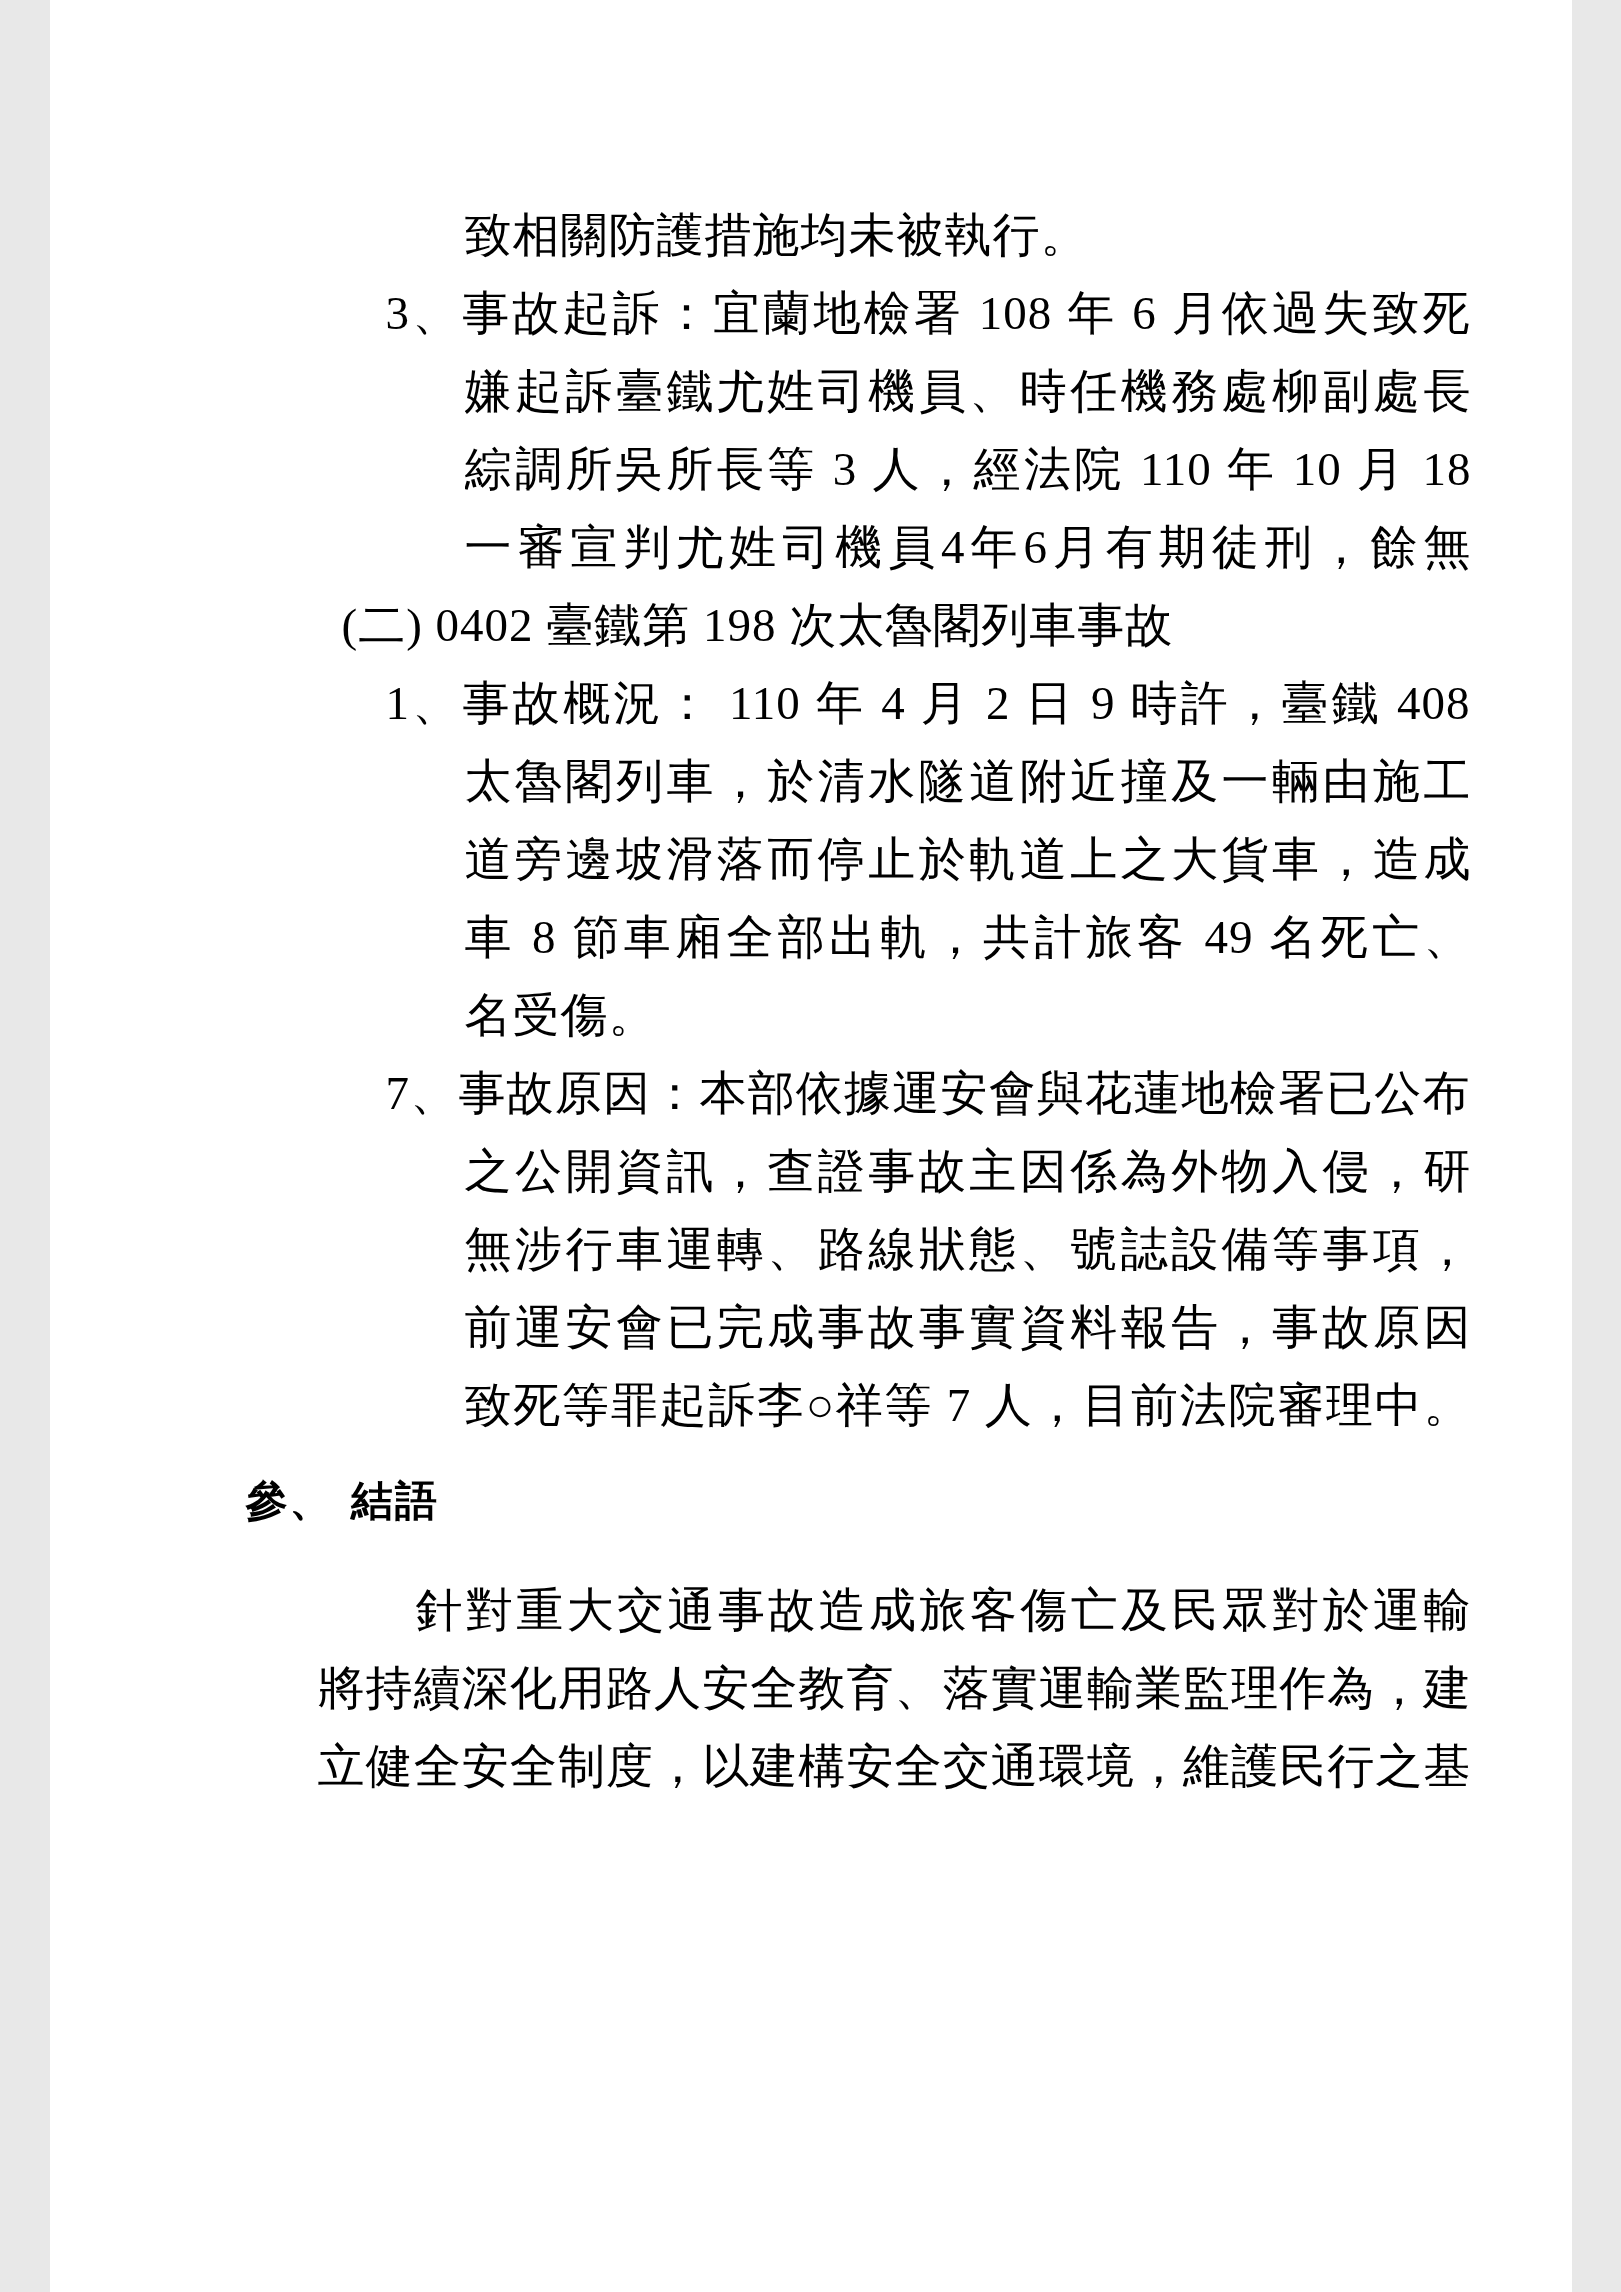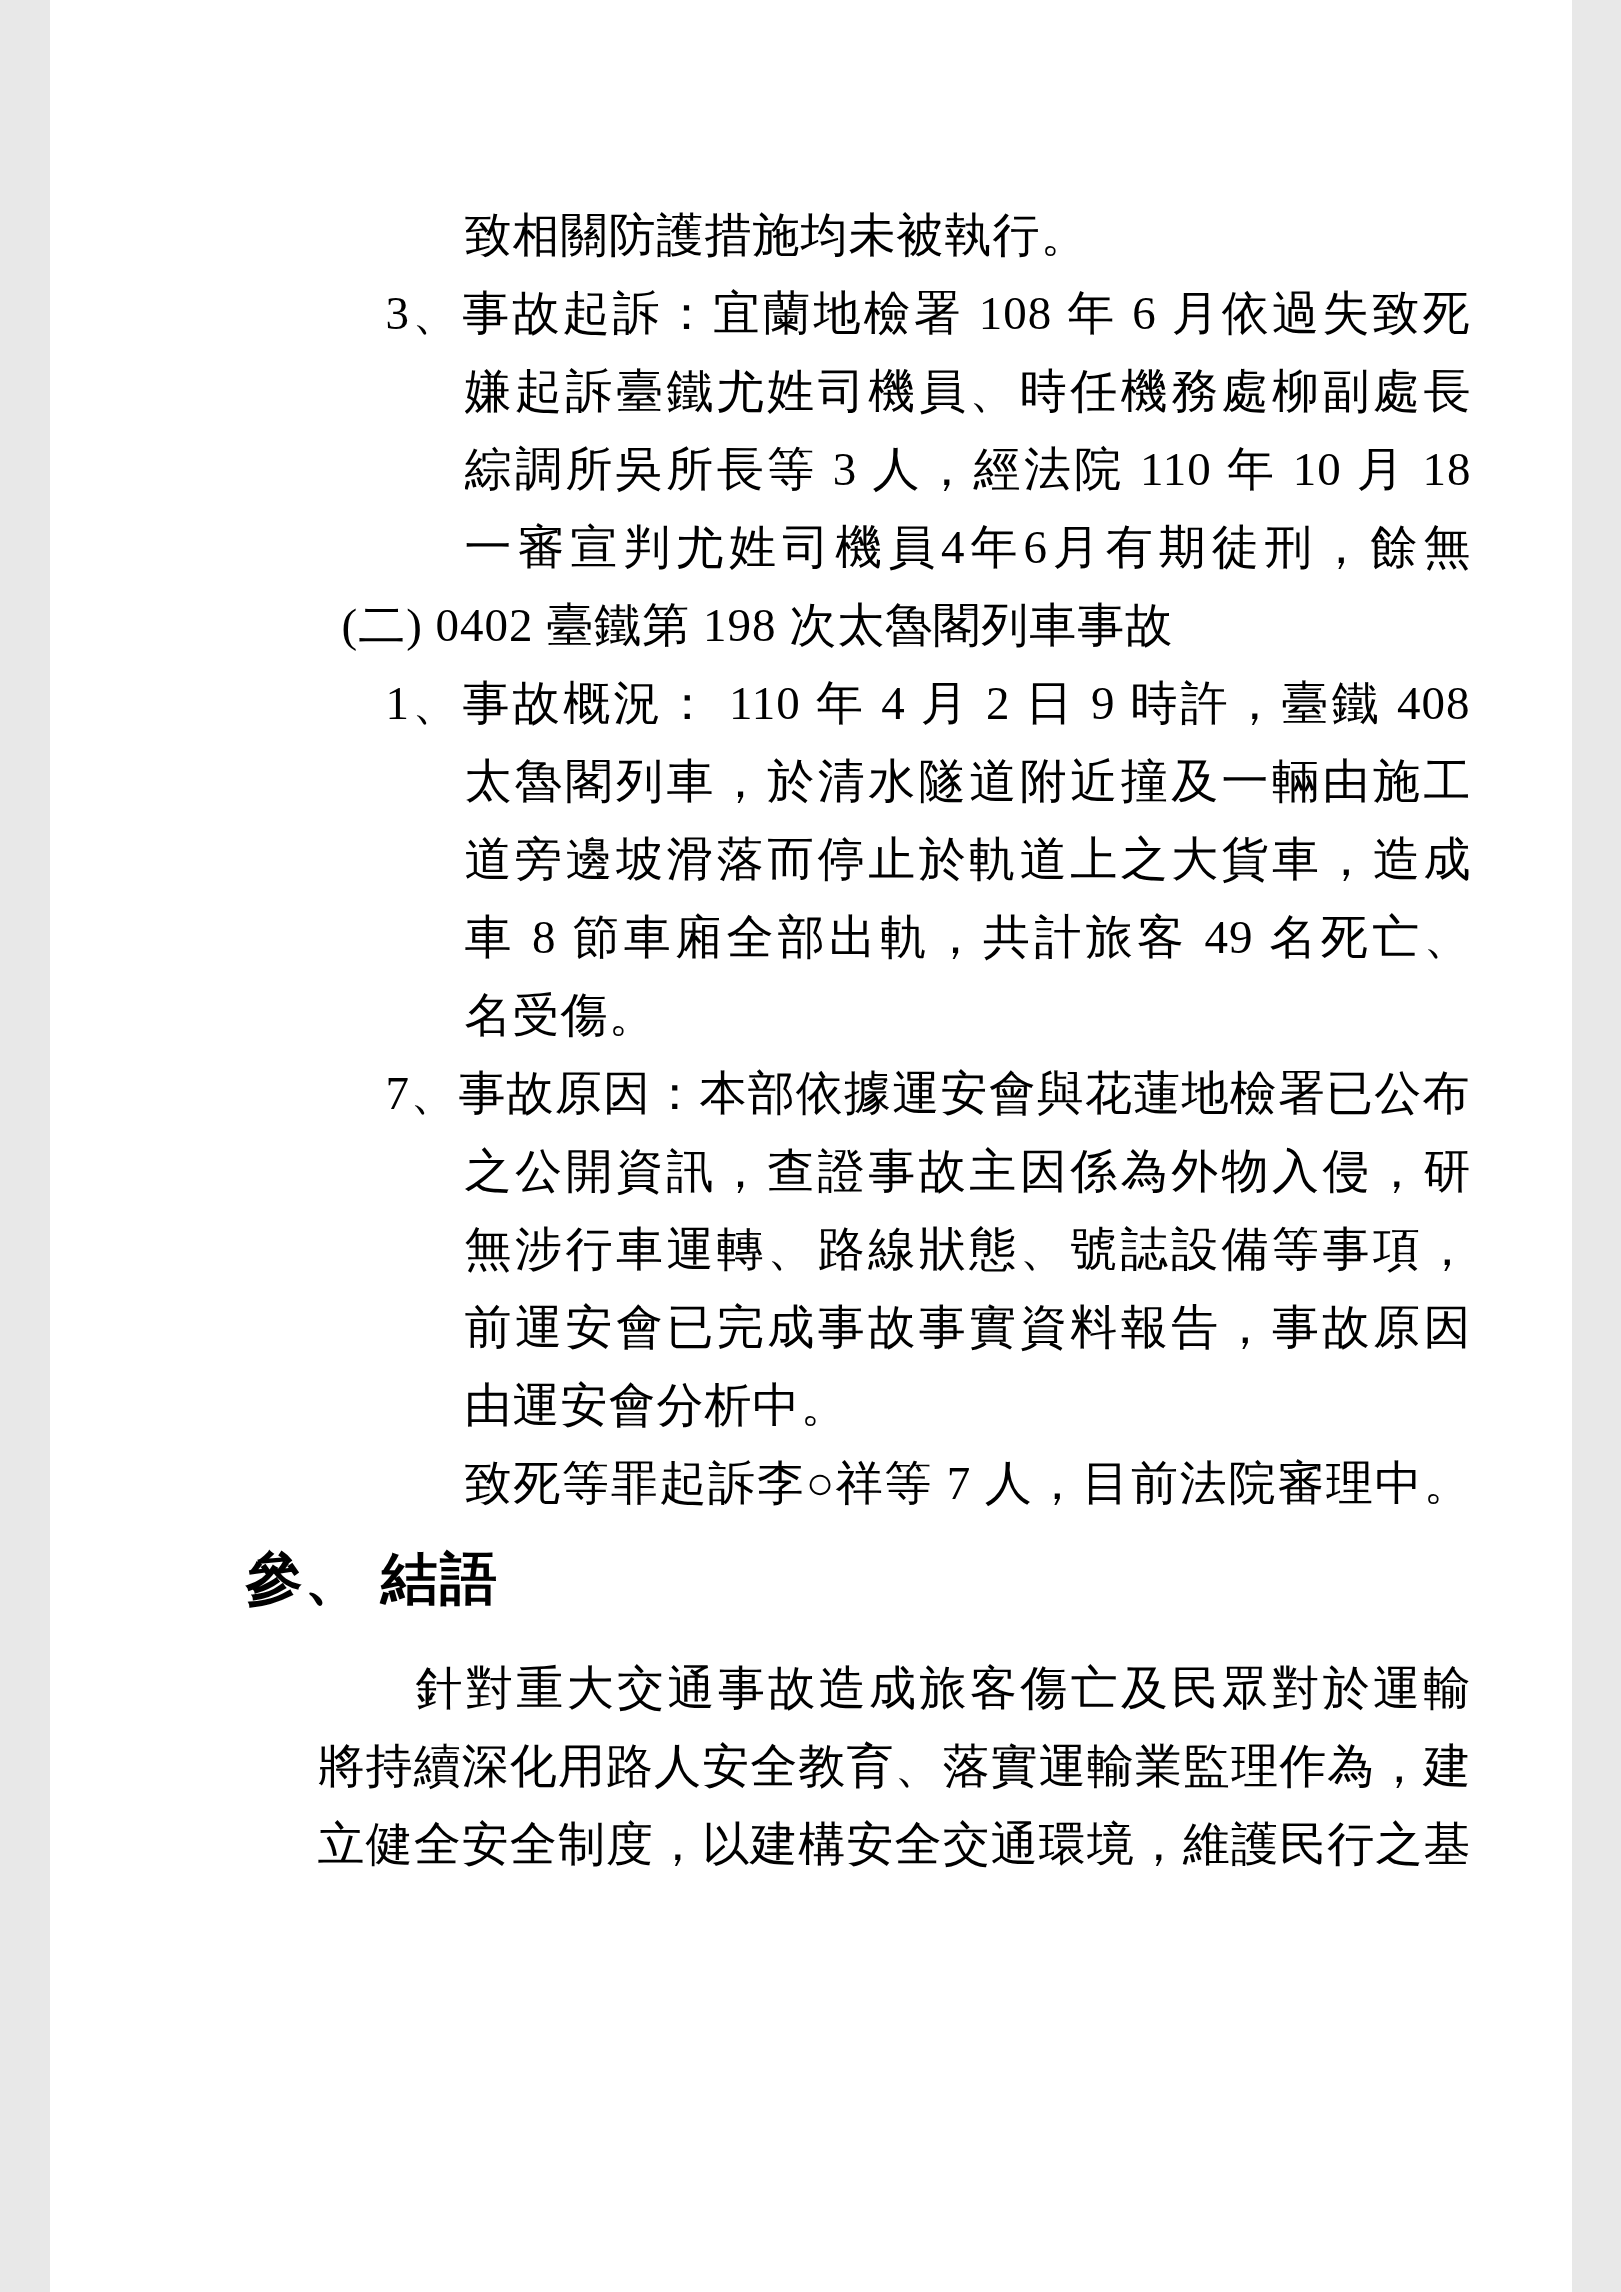--- a/index.html
+++ b/index.html
@@ -34,21 +34,21 @@
   .pfirst  { margin-left: 366px; width: 1056px; }
   .pbody   { margin-left: 268px; width: 1154px; }
   .just {
     text-align: justify;
     text-align-last: justify;
   }
   .closing-heading {
     margin: 9.8px 0 23.5px 196px;
     height: 94px;
     line-height: 94px;
-    font-size: 57px;
+    font-size: 42px;
     font-weight: bold;
     letter-spacing: 2px;
   }
   .closing-heading .title-gap {
     margin-left: 17.6px;
   }
 </style>
 </head>
 <body>
 
@@ -63,21 +63,20 @@
       <div class="line h2">(二) 0402 臺鐵第 198 次太魯閣列車事故</div>
       <div class="line h3label just">1、事故概況： 110 年 4 月 2 日 9 時許，臺鐵 408 次</div>
       <div class="line h3body just">太魯閣列車，於清水隧道附近撞及一輛由施工便</div>
       <div class="line h3body just">道旁邊坡滑落而停止於軌道上之大貨車，造成列</div>
       <div class="line h3body just">車 8 節車廂全部出軌，共計旅客 49 名死亡、306</div>
       <div class="line h3body">名受傷。</div>
       <div class="line h3label just">7、事故原因：本部依據運安會與花蓮地檢署已公布</div>
       <div class="line h3body just">之公開資訊，查證事故主因係為外物入侵，研判</div>
       <div class="line h3body just">無涉行車運轉、路線狀態、號誌設備等事項，目</div>
       <div class="line h3body just">前運安會已完成事故事實資料報告，事故原因刻</div>
-      <div class="line h3body">由運安會分析中。</div>
       <div class="line h3body just">致死等罪起訴李○祥等 7 人，目前法院審理中。</div>
     </div>
 
   <div class="closing-heading">
     <span>參、</span><span class="title-gap">結語</span>
   </div>
 
   <div id="closing-lines">
       <div class="line pfirst just">針對重大交通事故造成旅客傷亡及民眾對於運輸</div>
       <div class="line pbody just">將持續深化用路人安全教育、落實運輸業監理作為，建</div>

